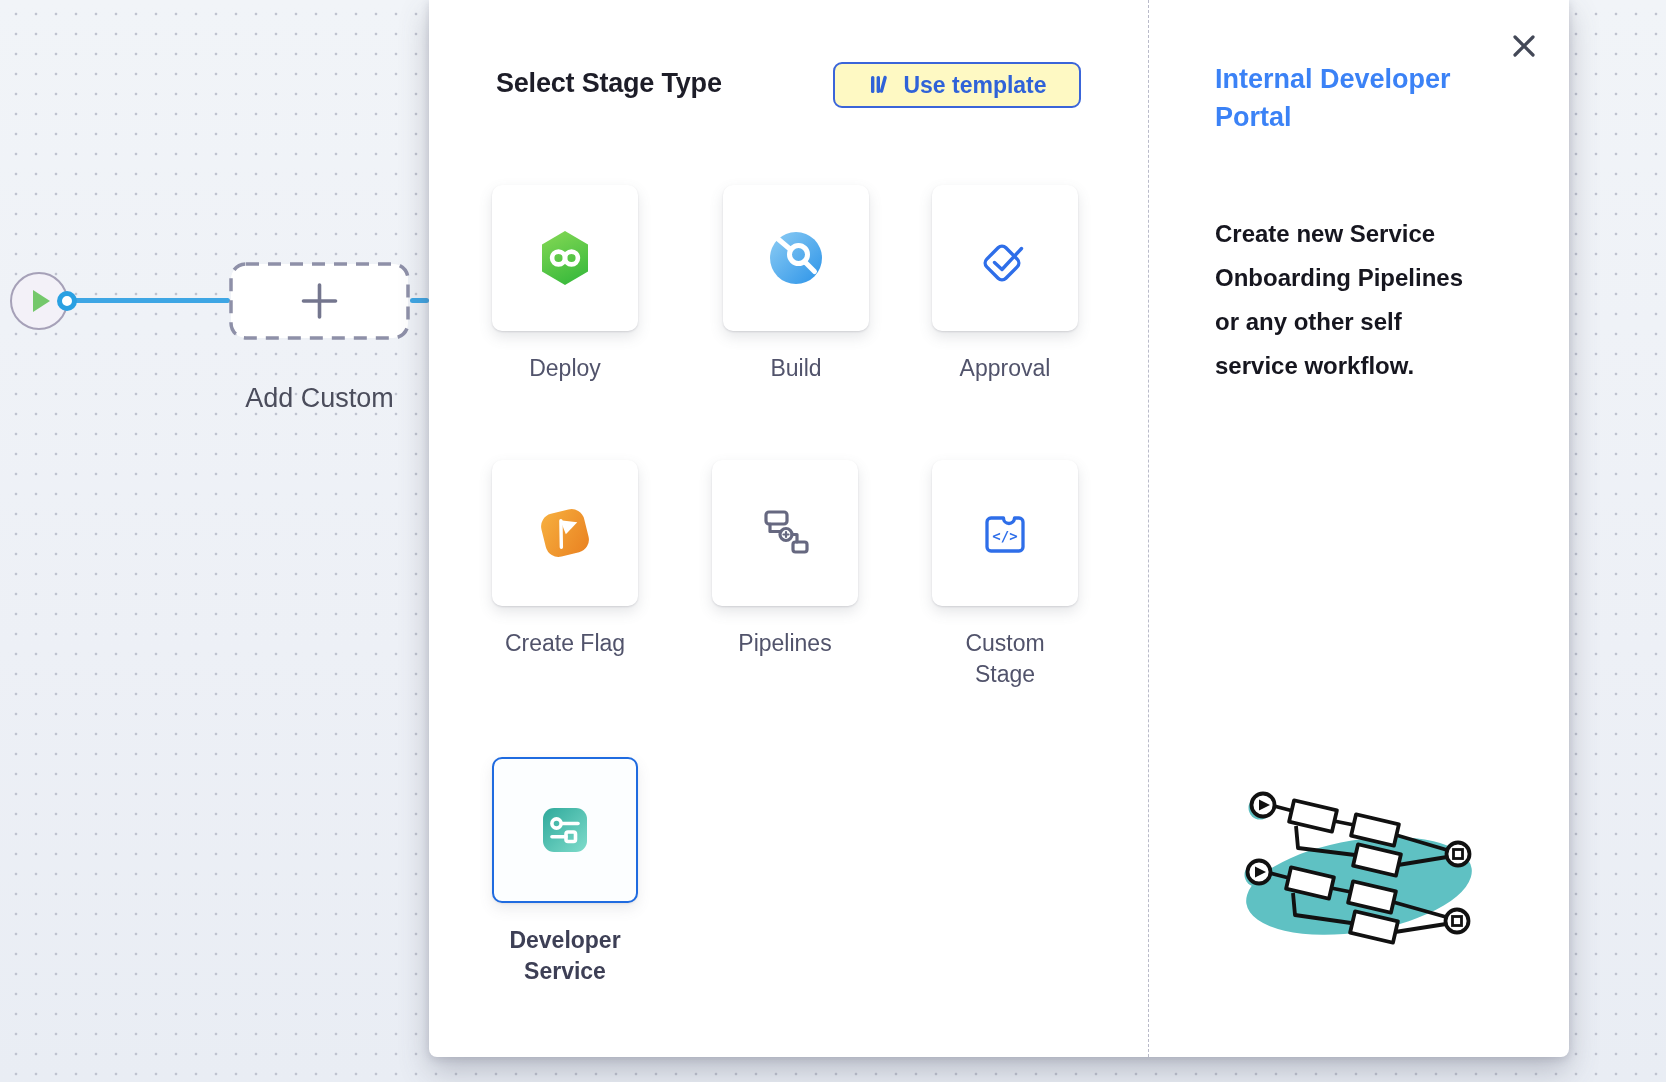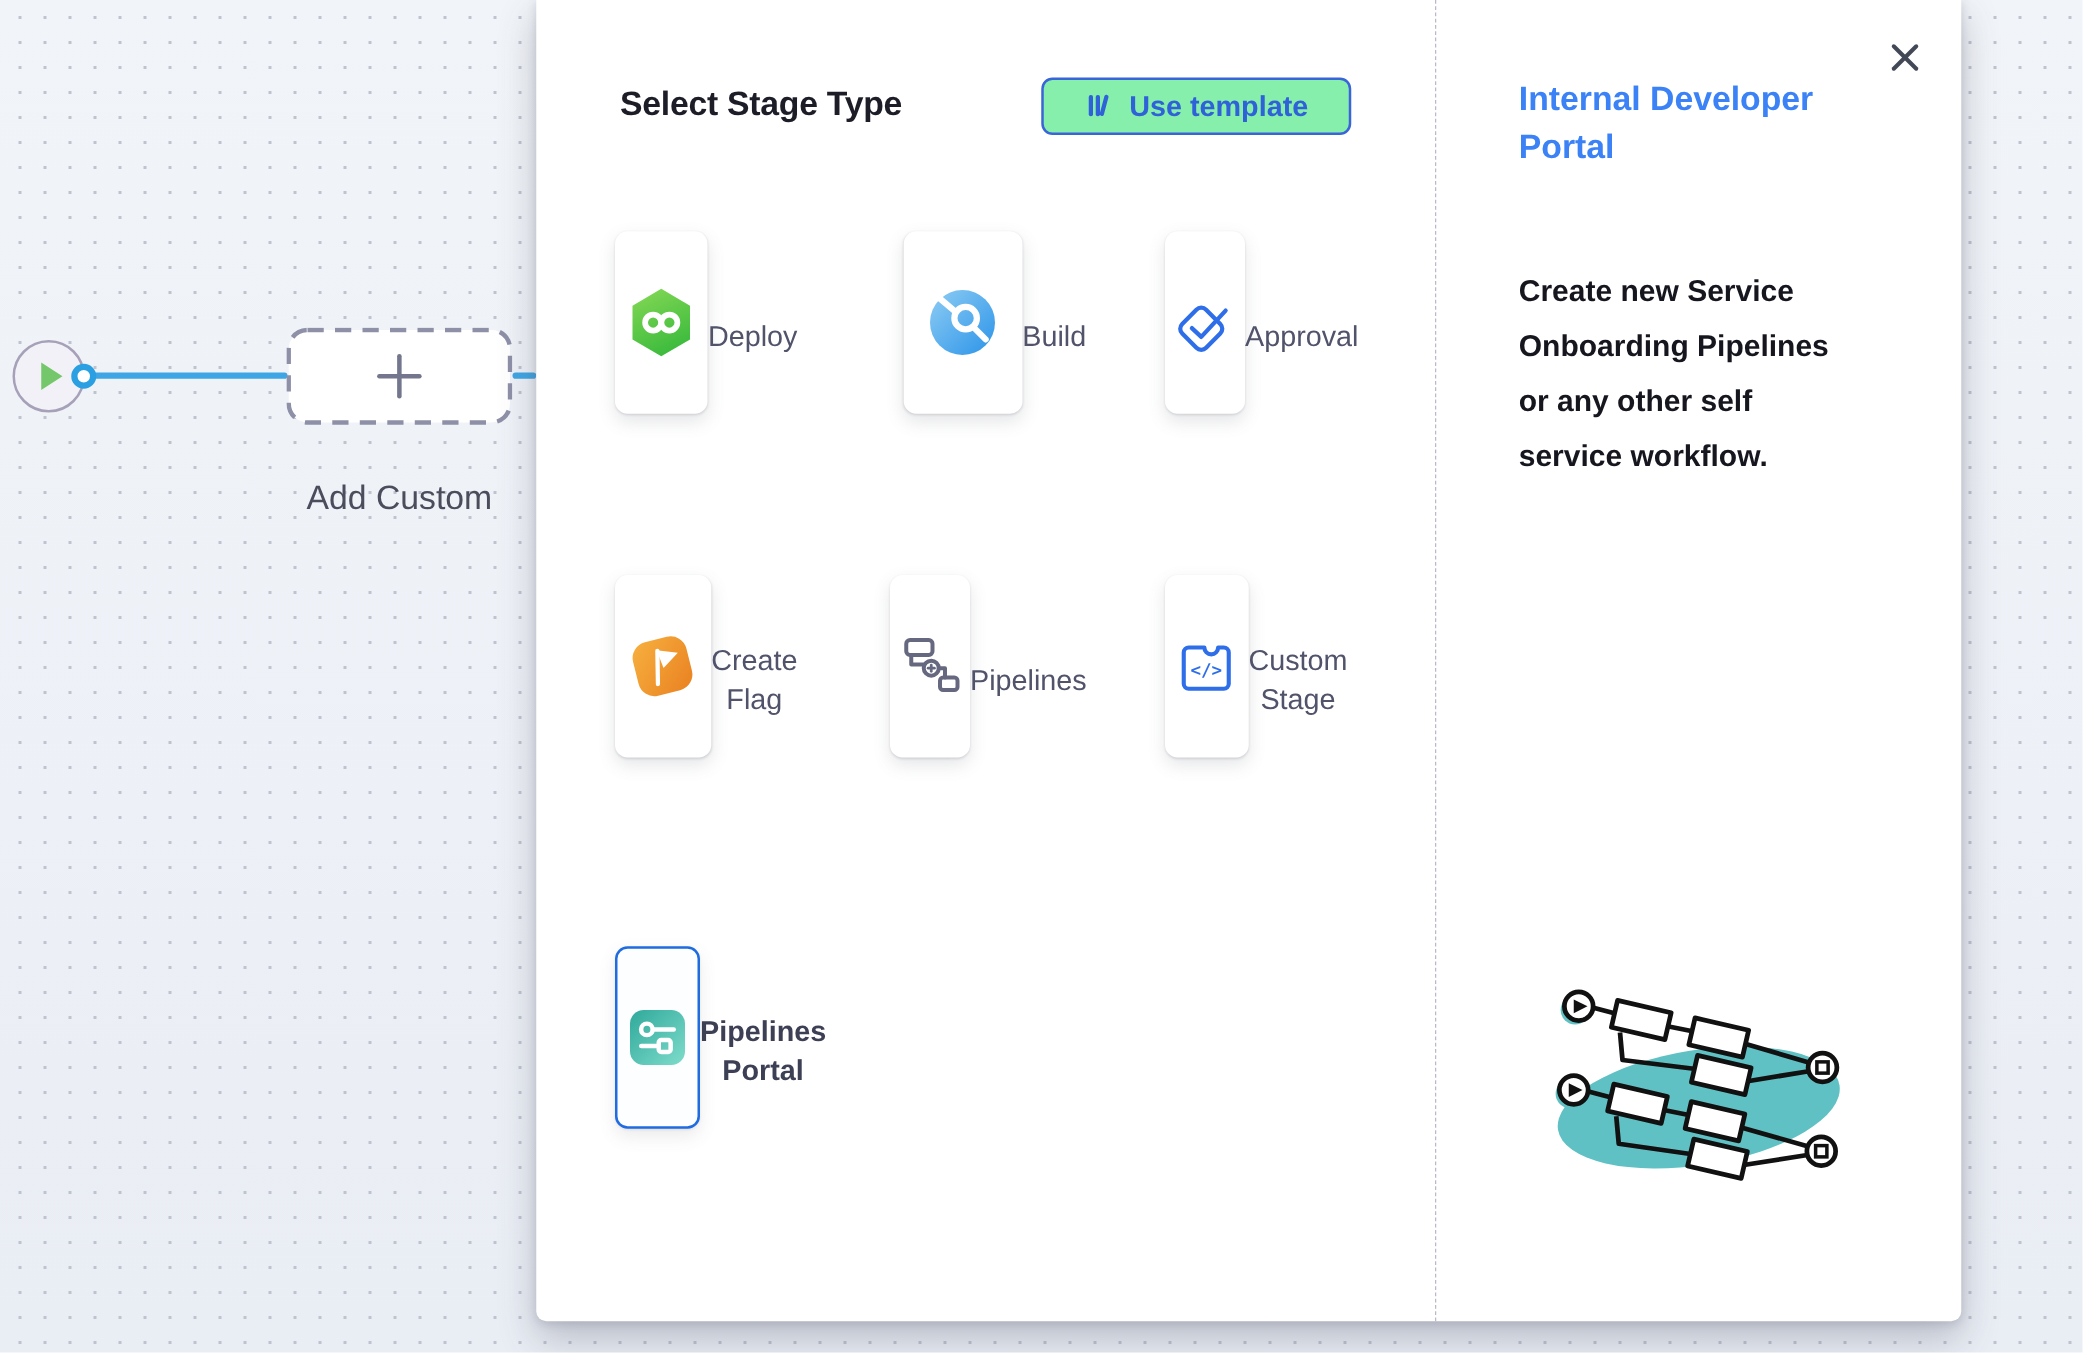--- a/index.html
+++ b/index.html
@@ -47,25 +47,25 @@
     position:absolute;left:719px;top:0;width:420px;height:100%;
     border-left:1px dashed #b9bac9;box-sizing:content-box;
   }
   .dialog-title{
     position:absolute;left:67px;top:68px;font-size:27px;font-weight:700;color:#1d1d28;
     letter-spacing:-.2px;
   }
   .use-template-btn{
     position:absolute;left:404px;top:62px;height:46px;min-width:248px;box-sizing:border-box;
     display:flex;align-items:center;justify-content:center;gap:12px;
-    background:#86efac;border:2px solid #3a65d9;border-radius:9px;cursor:pointer;
+    background:#fef9c3;border:2px solid #3a65d9;border-radius:9px;cursor:pointer;
     color:#2f62d8;font-size:23px;font-weight:600;padding:0 20px;
     font-family:"Liberation Sans","DejaVu Sans",sans-serif;
   }
-  .cell{position:absolute;width:146px;display:flex;align-items:center;}
+  .cell{position:absolute;width:146px;display:flex;flex-direction:column;align-items:center;}
   .tile{
     width:146px;height:146px;box-sizing:border-box;background:#ffffff;border-radius:10px;cursor:pointer;
     box-shadow:0 1px 2px rgba(40,41,61,.14),0 6px 14px rgba(96,97,112,.16);
     display:flex;align-items:center;justify-content:center;
   }
   .tile.selected{border:2px solid #1f6be0;background:#fcfeff;
     box-shadow:0 1px 2px rgba(40,41,61,.08),0 6px 14px rgba(96,97,112,.12);}
   .cell-label{
     margin-top:22px;font-size:23px;line-height:31px;color:#51536b;text-align:center;max-width:124px;
   }
@@ -230,21 +230,21 @@
             </defs>
           <rect x="10" y="10" width="44" height="44" rx="11" fill="url(#gTeal)"></rect>
           <g fill="none" stroke="#ffffff" stroke-width="3.6" stroke-linecap="round">
             <circle cx="23.5" cy="25.5" r="4.6"></circle>
             <line x1="28.8" y1="25.5" x2="45" y2="25.5"></line>
             <line x1="19" y1="38.8" x2="33" y2="38.8"></line>
             <rect x="33" y="34" width="9.5" height="9.5" rx="2"></rect>
           </g>
         </svg>
       </div>
-      <div class="cell-label bold">Pipelines Portal</div>
+      <div class="cell-label bold">Developer Service</div>
     </div>
   </div>
 
   <div class="modal-aside">
     <button class="close-btn">
       <svg width="30" height="30" viewBox="0 0 30 30">
         <g stroke="#434857" stroke-width="3.2" stroke-linecap="round">
           <line x1="6" y1="6" x2="24" y2="24"></line>
             <line x1="24" y1="6" x2="6" y2="24"></line>
         </g>

